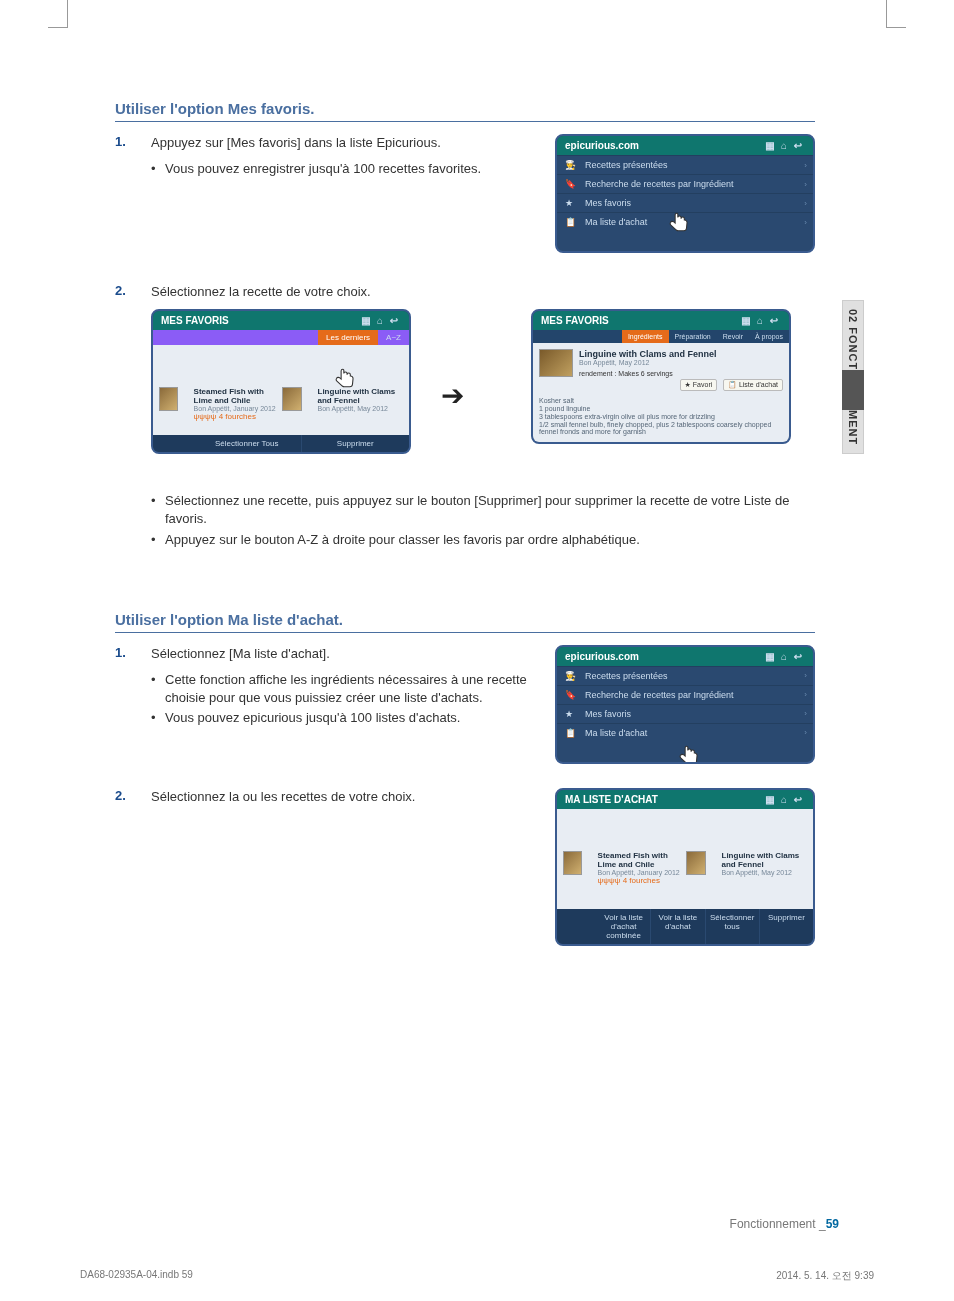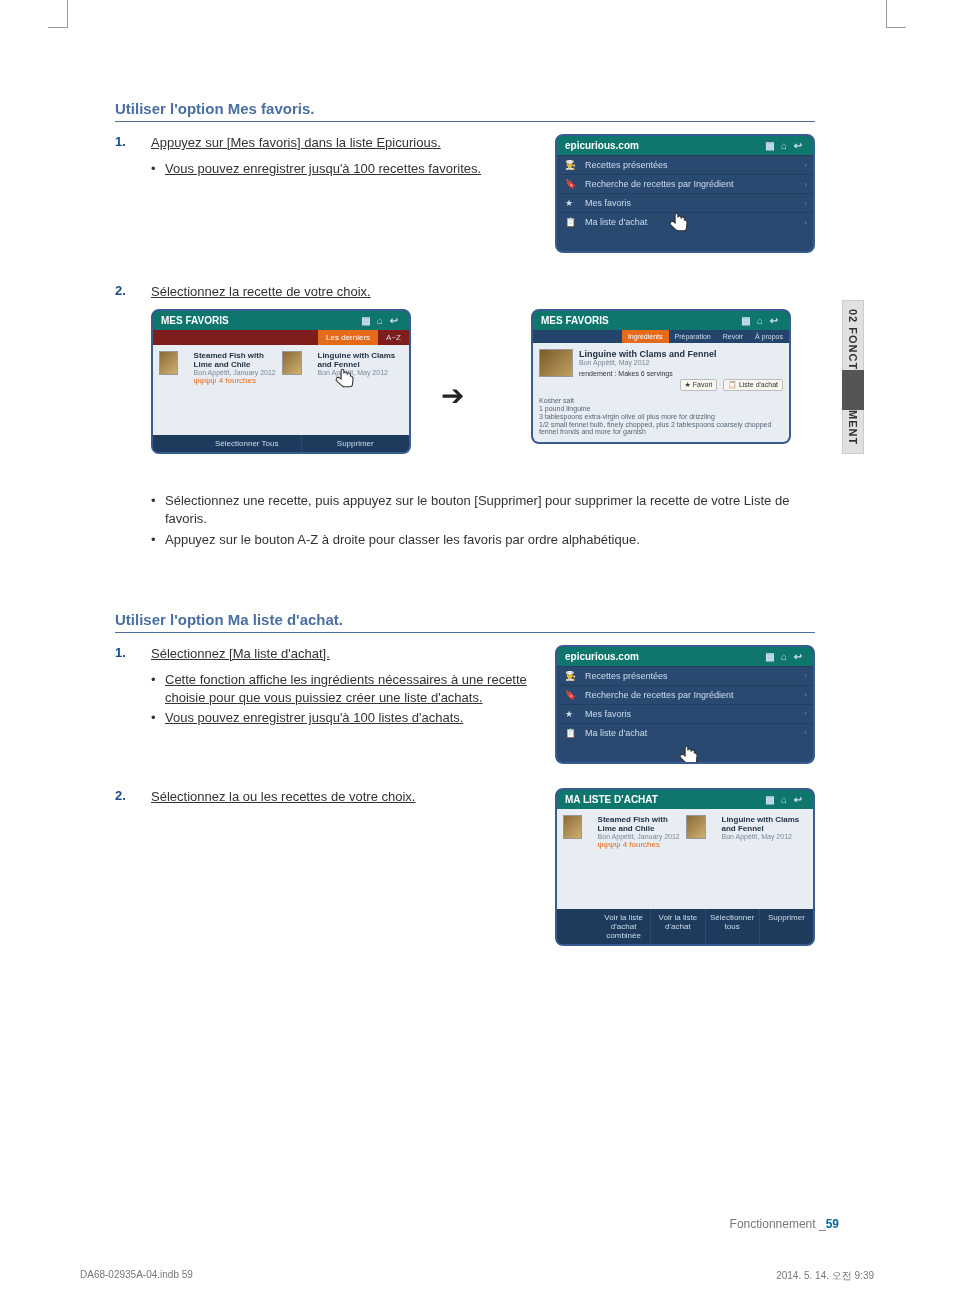--- a/index.html
+++ b/index.html
@@ -41,21 +41,20 @@
     margin-bottom: 8px;
   }
   .step-num {
     color: #1a4b8c;
     font-weight: bold;
     flex-shrink: 0;
     width: 14px;
   }
   .step-body {
     flex: 1;
-    text-decoration: underline;
   }
   .step-text { line-height: 1.4; }
   ul.bullets {
     list-style: none;
     margin-top: 8px;
   }
   ul.bullets li {
     position: relative;
     padding-left: 14px;
     line-height: 1.4;
@@ -150,39 +149,40 @@
     color: #6a8bb0;
     font-size: 8px;
   }
   .mock-row .ricon {
     width: 14px;
     margin-right: 6px;
   }
   .mock-tabs {
     display: flex;
     justify-content: flex-end;
-    background: #7f1d1d;
+    background: #8b5cf6;
     font-size: 8px;
   }
   .mock-tabs .tab {
     padding: 3px 8px;
     color: #cde;
   }
   .mock-tabs .tab.active { background: #e56b1a; color: #fff; }
   .mock-list {
     background: #e8edf3;
     color: #333;
     min-height: 90px;
     padding: 6px;
     font-size: 8px;
   }
   .mock-card {
     display: flex;
     gap: 16px;
     margin-bottom: 4px;
+    margin-top: 36px;
   }
   .mock-card .thumb {
     width: 28px;
     height: 24px;
     background: linear-gradient(135deg,#8a6a3a,#d0b070);
     border:1px solid #999;
   }
   .mock-card .title { font-weight: bold; font-size: 8px; color: #234; }
   .mock-card .sub { font-size: 7px; color: #789; }
   .mock-card .forks { color:#e56b1a; font-size:8px; }
@@ -392,21 +392,21 @@
   <h2 class="section-heading" style="margin-top:62px;">Utiliser l'option Ma liste d'achat.</h2>
 
   <div class="two-col" style="margin-bottom:20px;">
     <div class="text-col">
       <div class="step-row">
         <div class="step-num">1.</div>
         <div class="step-body">
           <div class="step-text">Sélectionnez [Ma liste d'achat].</div>
           <ul class="bullets">
             <li>Cette fonction affiche les ingrédients nécessaires à une recette choisie pour que vous puissiez créer une liste d'achats.</li>
-            <li>Vous pouvez enregistrer jusqu'à 100 listes d'achats.</li>
+            <li>Vous pouvez epicurious jusqu'à 100 listes d'achats.</li>
           </ul>
         </div>
       </div>
     </div>
     <div class="img-col">
       <div class="mock" style="width:260px;">
         <div class="mock-hdr">
           <span>epicurious.com</span>
           <span class="icons"><span>▦</span><span>⌂</span><span>↩</span></span>
         </div>

